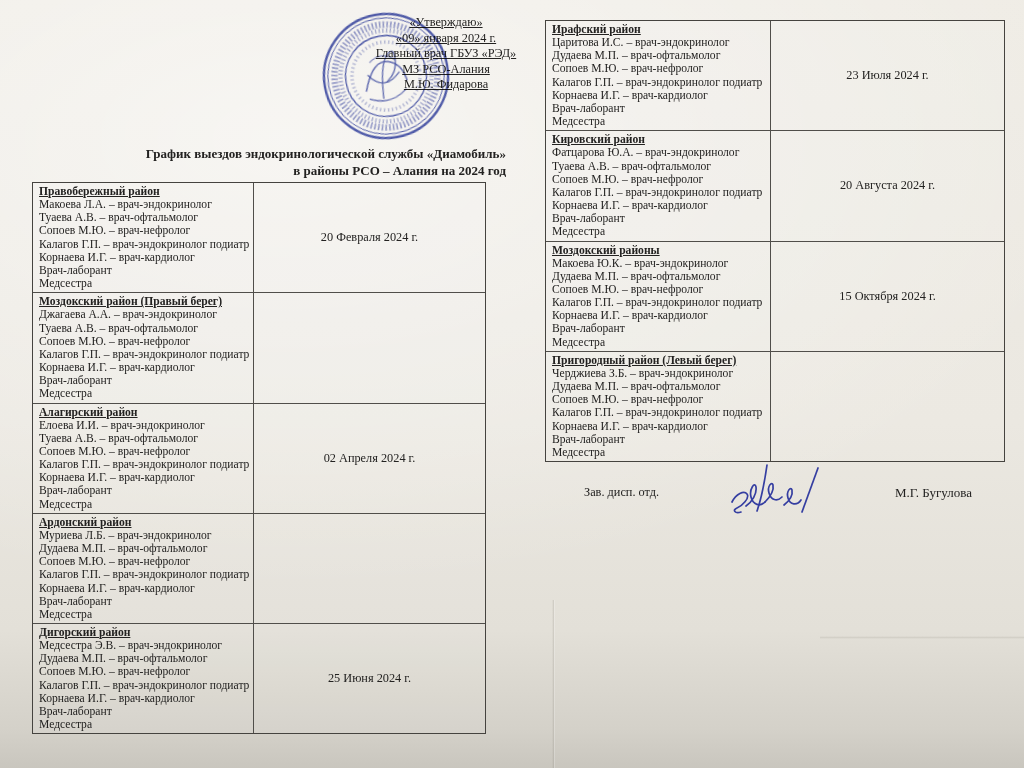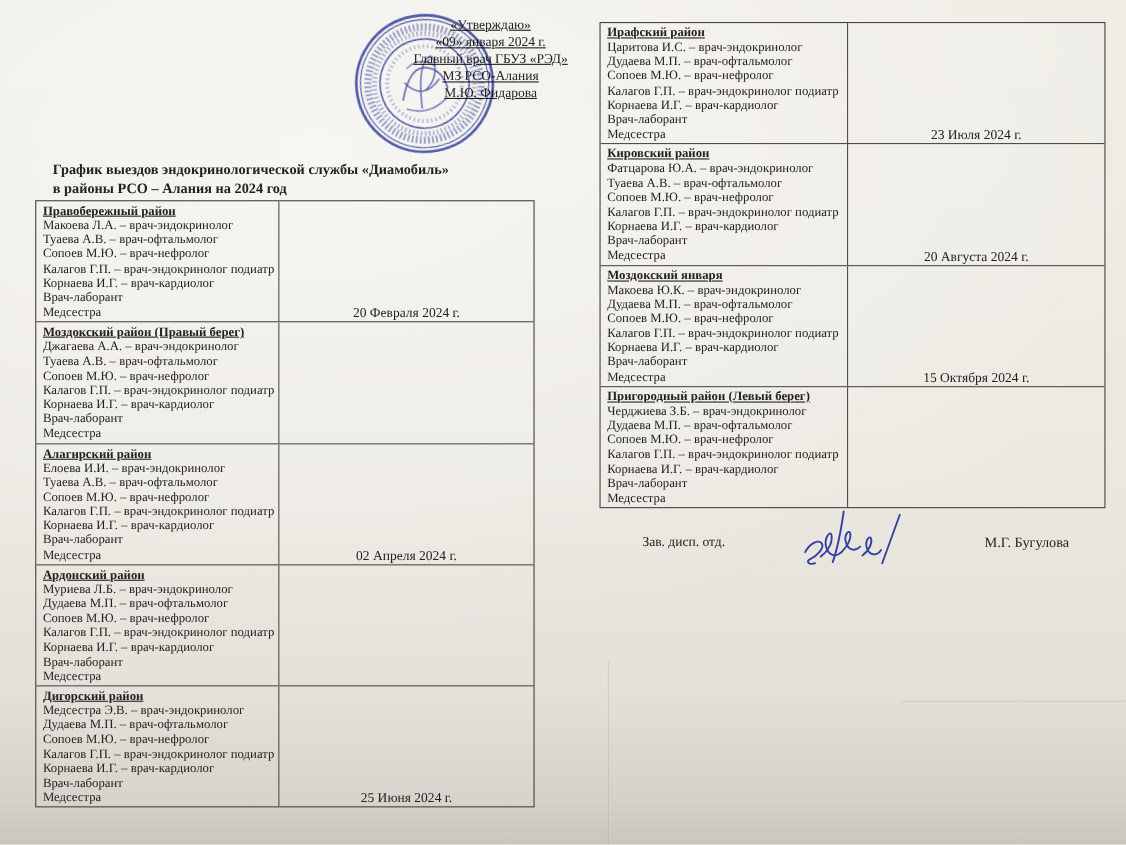--- a/index.html
+++ b/index.html
@@ -29,42 +29,42 @@
   .stamp{
     position:absolute;left:320px;top:10px;width:132px;height:132px;
     z-index:2;opacity:.88;filter:blur(.35px);
     transform:rotate(-10deg);
     mix-blend-mode:multiply;
     color:var(--stamp-blue,#3a48a8);
   }
   
   .doc-title{
     position:absolute;left:48px;top:146px;width:458px;
-    text-align:left;font-weight:bold;font-size:13px;line-height:16.5px;
+    text-align:right;font-weight:bold;font-size:13px;line-height:16.5px;
   }
   
   .sched{position:absolute;border:1.5px solid #45433f;background:rgba(255,255,255,0.06);}
   .sched-left{left:32px;top:182px;width:452px;}
   .sched-right{left:545px;top:20px;width:458px;}
   .trow{display:flex;}
   .trow + .trow{border-top:1.2px solid #504e4a;}
   .cell-team{
     width:221px;min-width:221px;box-sizing:border-box;
     border-right:1.2px solid #504e4a;
     padding:2px 4px 2px 6px;
     font-size:11.6px;line-height:13.15px;
   }
   .sched-right .cell-team{width:225px;min-width:225px;}
   .cell-team .district{font-weight:bold;text-decoration:underline;white-space:nowrap;}
   .cell-team .member{white-space:nowrap;}
   .cell-date{
     flex:1;display:flex;align-items:center;justify-content:center;
     font-size:12.3px;
   }
-  .trow{min-height:106px;align-items:flex-end;}
+  .trow{min-height:106px;}
   
   .sig-label{position:absolute;left:584px;top:485px;font-size:12.3px;}
   .sig-name{position:absolute;left:895px;top:485px;font-size:13px;}
   .signature{
     position:absolute;left:718px;top:450px;width:110px;height:78px;
     color:var(--sig-blue,#26309c);opacity:.92;
   }
 </style>
 </head>
 <body>
@@ -192,21 +192,21 @@
           <div class="member">Сопоев М.Ю. – врач-нефролог</div>
           <div class="member">Калагов Г.П. – врач-эндокринолог подиатр</div>
           <div class="member">Корнаева И.Г. – врач-кардиолог</div>
           <div class="member">Врач-лаборант</div>
           <div class="member">Медсестра</div>
         </div>
         <div class="cell-date">20 Августа 2024 г.</div>
       </div>
       <div class="trow">
         <div class="cell-team">
-          <div class="district">Моздокский января</div>
+          <div class="district">Моздокский районы</div>
           <div class="member">Макоева Ю.К. – врач-эндокринолог</div>
           <div class="member">Дудаева М.П. – врач-офтальмолог</div>
           <div class="member">Сопоев М.Ю. – врач-нефролог</div>
           <div class="member">Калагов Г.П. – врач-эндокринолог подиатр</div>
           <div class="member">Корнаева И.Г. – врач-кардиолог</div>
           <div class="member">Врач-лаборант</div>
           <div class="member">Медсестра</div>
         </div>
         <div class="cell-date">15 Октября 2024 г.</div>
       </div>

